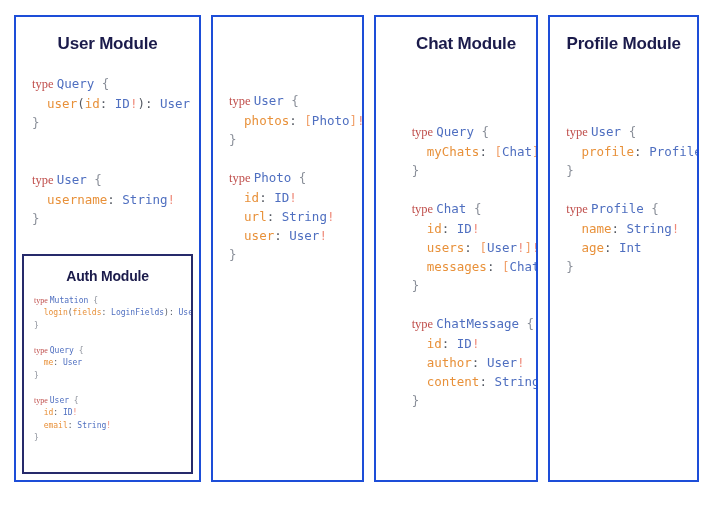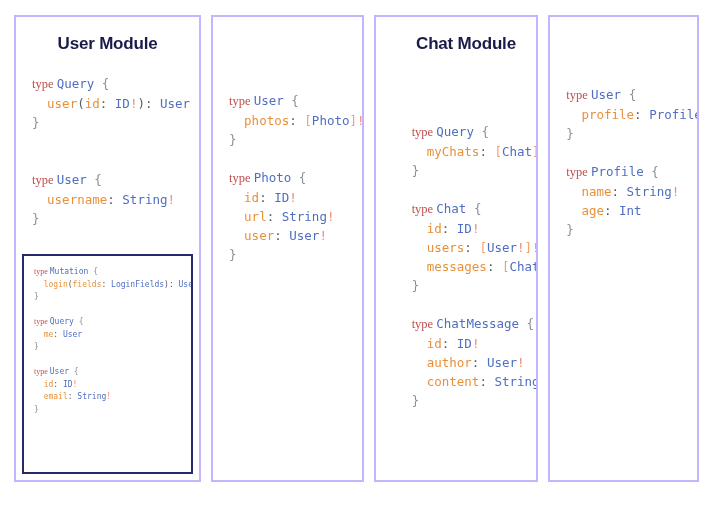--- a/index.html
+++ b/index.html
@@ -21,21 +21,21 @@
     top: 15px;
     width: 685px;
     height: 467px;
     display: flex;
     flex-direction: row;
     gap: 10px;
     box-sizing: border-box;
   }
 
   .card {
-    border: 2px solid #c4b5fd;
+    border: 2px solid #1d4ed8;
     background: #ffffff;
     box-sizing: border-box;
     display: flex;
     flex-direction: column;
     overflow: hidden;
   }
 
   .card-user    { width: 190px; }
   .card-gallery { width: 155px; }
   .card-chat    { width: 167px; padding-left: 20px; }
@@ -108,35 +108,37 @@
 <body>
 
 <div class="board">
 
   <div class="card card-user">
     <div class="card-title">User Module</div>
     <div class="gap-user"></div>
     <div class="code"><div><span class="k">type </span><span class="t">Query</span><span class="b"> {</span></div><div><span class="f">  user</span><span class="c">(</span><span class="f">id</span><span class="c">: </span><span class="t">ID</span><span class="x">!</span><span class="c">)</span><span class="c">: </span><span class="t">User</span></div><div><span class="b">}</span></div><div>&nbsp;</div><div>&nbsp;</div><div><span class="k">type </span><span class="t">User</span><span class="b"> {</span></div><div><span class="f">  username</span><span class="c">: </span><span class="t">String</span><span class="x">!</span></div><div><span class="b">}</span></div></div>
     <div class="inner-wrap">
       <div class="card-inner">
+        <div class="card-title sub">Auth Module</div>
         <div class="gap-auth"></div>
         <div class="code small"><div><span class="k">type </span><span class="t">Mutation</span><span class="b"> {</span></div><div><span class="f">  login</span><span class="c">(</span><span class="f">fields</span><span class="c">: </span><span class="t">LoginFields</span><span class="c">)</span><span class="c">: </span><span class="t">User</span></div><div><span class="b">}</span></div><div>&nbsp;</div><div><span class="k">type </span><span class="t">Query</span><span class="b"> {</span></div><div><span class="f">  me</span><span class="c">: </span><span class="t">User</span></div><div><span class="b">}</span></div><div>&nbsp;</div><div><span class="k">type </span><span class="t">User</span><span class="b"> {</span></div><div><span class="f">  id</span><span class="c">: </span><span class="t">ID</span><span class="x">!</span></div><div><span class="f">  email</span><span class="c">: </span><span class="t">String</span><span class="x">!</span></div><div><span class="b">}</span></div></div>
       </div>
     </div>
   </div>
 
   <div class="card card-gallery">
     <div class="gap-gallery"></div>
     <div class="code"><div><span class="k">type </span><span class="t">User</span><span class="b"> {</span></div><div><span class="f">  photos</span><span class="c">: </span><span class="p">[</span><span class="t">Photo</span><span class="p">]</span><span class="x">!</span></div><div><span class="b">}</span></div><div>&nbsp;</div><div><span class="k">type </span><span class="t">Photo</span><span class="b"> {</span></div><div><span class="f">  id</span><span class="c">: </span><span class="t">ID</span><span class="x">!</span></div><div><span class="f">  url</span><span class="c">: </span><span class="t">String</span><span class="x">!</span></div><div><span class="f">  user</span><span class="c">: </span><span class="t">User</span><span class="x">!</span></div><div><span class="b">}</span></div></div>
   </div>
 
   <div class="card card-chat">
     <div class="card-title">Chat Module</div>
     <div class="gap-chat"></div>
     <div class="code"><div><span class="k">type </span><span class="t">Query</span><span class="b"> {</span></div><div><span class="f">  myChats</span><span class="c">: </span><span class="p">[</span><span class="t">Chat</span><span class="p">]</span><span class="x">!</span></div><div><span class="b">}</span></div><div>&nbsp;</div><div><span class="k">type </span><span class="t">Chat</span><span class="b"> {</span></div><div><span class="f">  id</span><span class="c">: </span><span class="t">ID</span><span class="x">!</span></div><div><span class="f">  users</span><span class="c">: </span><span class="p">[</span><span class="t">User</span><span class="x">!</span><span class="p">]</span><span class="x">!</span></div><div><span class="f">  messages</span><span class="c">: </span><span class="p">[</span><span class="t">ChatMessage</span></div><div><span class="b">}</span></div><div>&nbsp;</div><div><span class="k">type </span><span class="t">ChatMessage</span><span class="b"> {</span></div><div><span class="f">  id</span><span class="c">: </span><span class="t">ID</span><span class="x">!</span></div><div><span class="f">  author</span><span class="c">: </span><span class="t">User</span><span class="x">!</span></div><div><span class="f">  content</span><span class="c">: </span><span class="t">String</span><span class="x">!</span></div><div><span class="b">}</span></div></div>
   </div>
 
   <div class="card card-profile">
+    <div class="card-title">Profile Module</div>
     <div class="gap-profile"></div>
     <div class="code"><div><span class="k">type </span><span class="t">User</span><span class="b"> {</span></div><div><span class="f">  profile</span><span class="c">: </span><span class="t">Profile</span></div><div><span class="b">}</span></div><div>&nbsp;</div><div><span class="k">type </span><span class="t">Profile</span><span class="b"> {</span></div><div><span class="f">  name</span><span class="c">: </span><span class="t">String</span><span class="x">!</span></div><div><span class="f">  age</span><span class="c">: </span><span class="t">Int</span></div><div><span class="b">}</span></div></div>
   </div>
 
 </div>
 
 </body></html>

